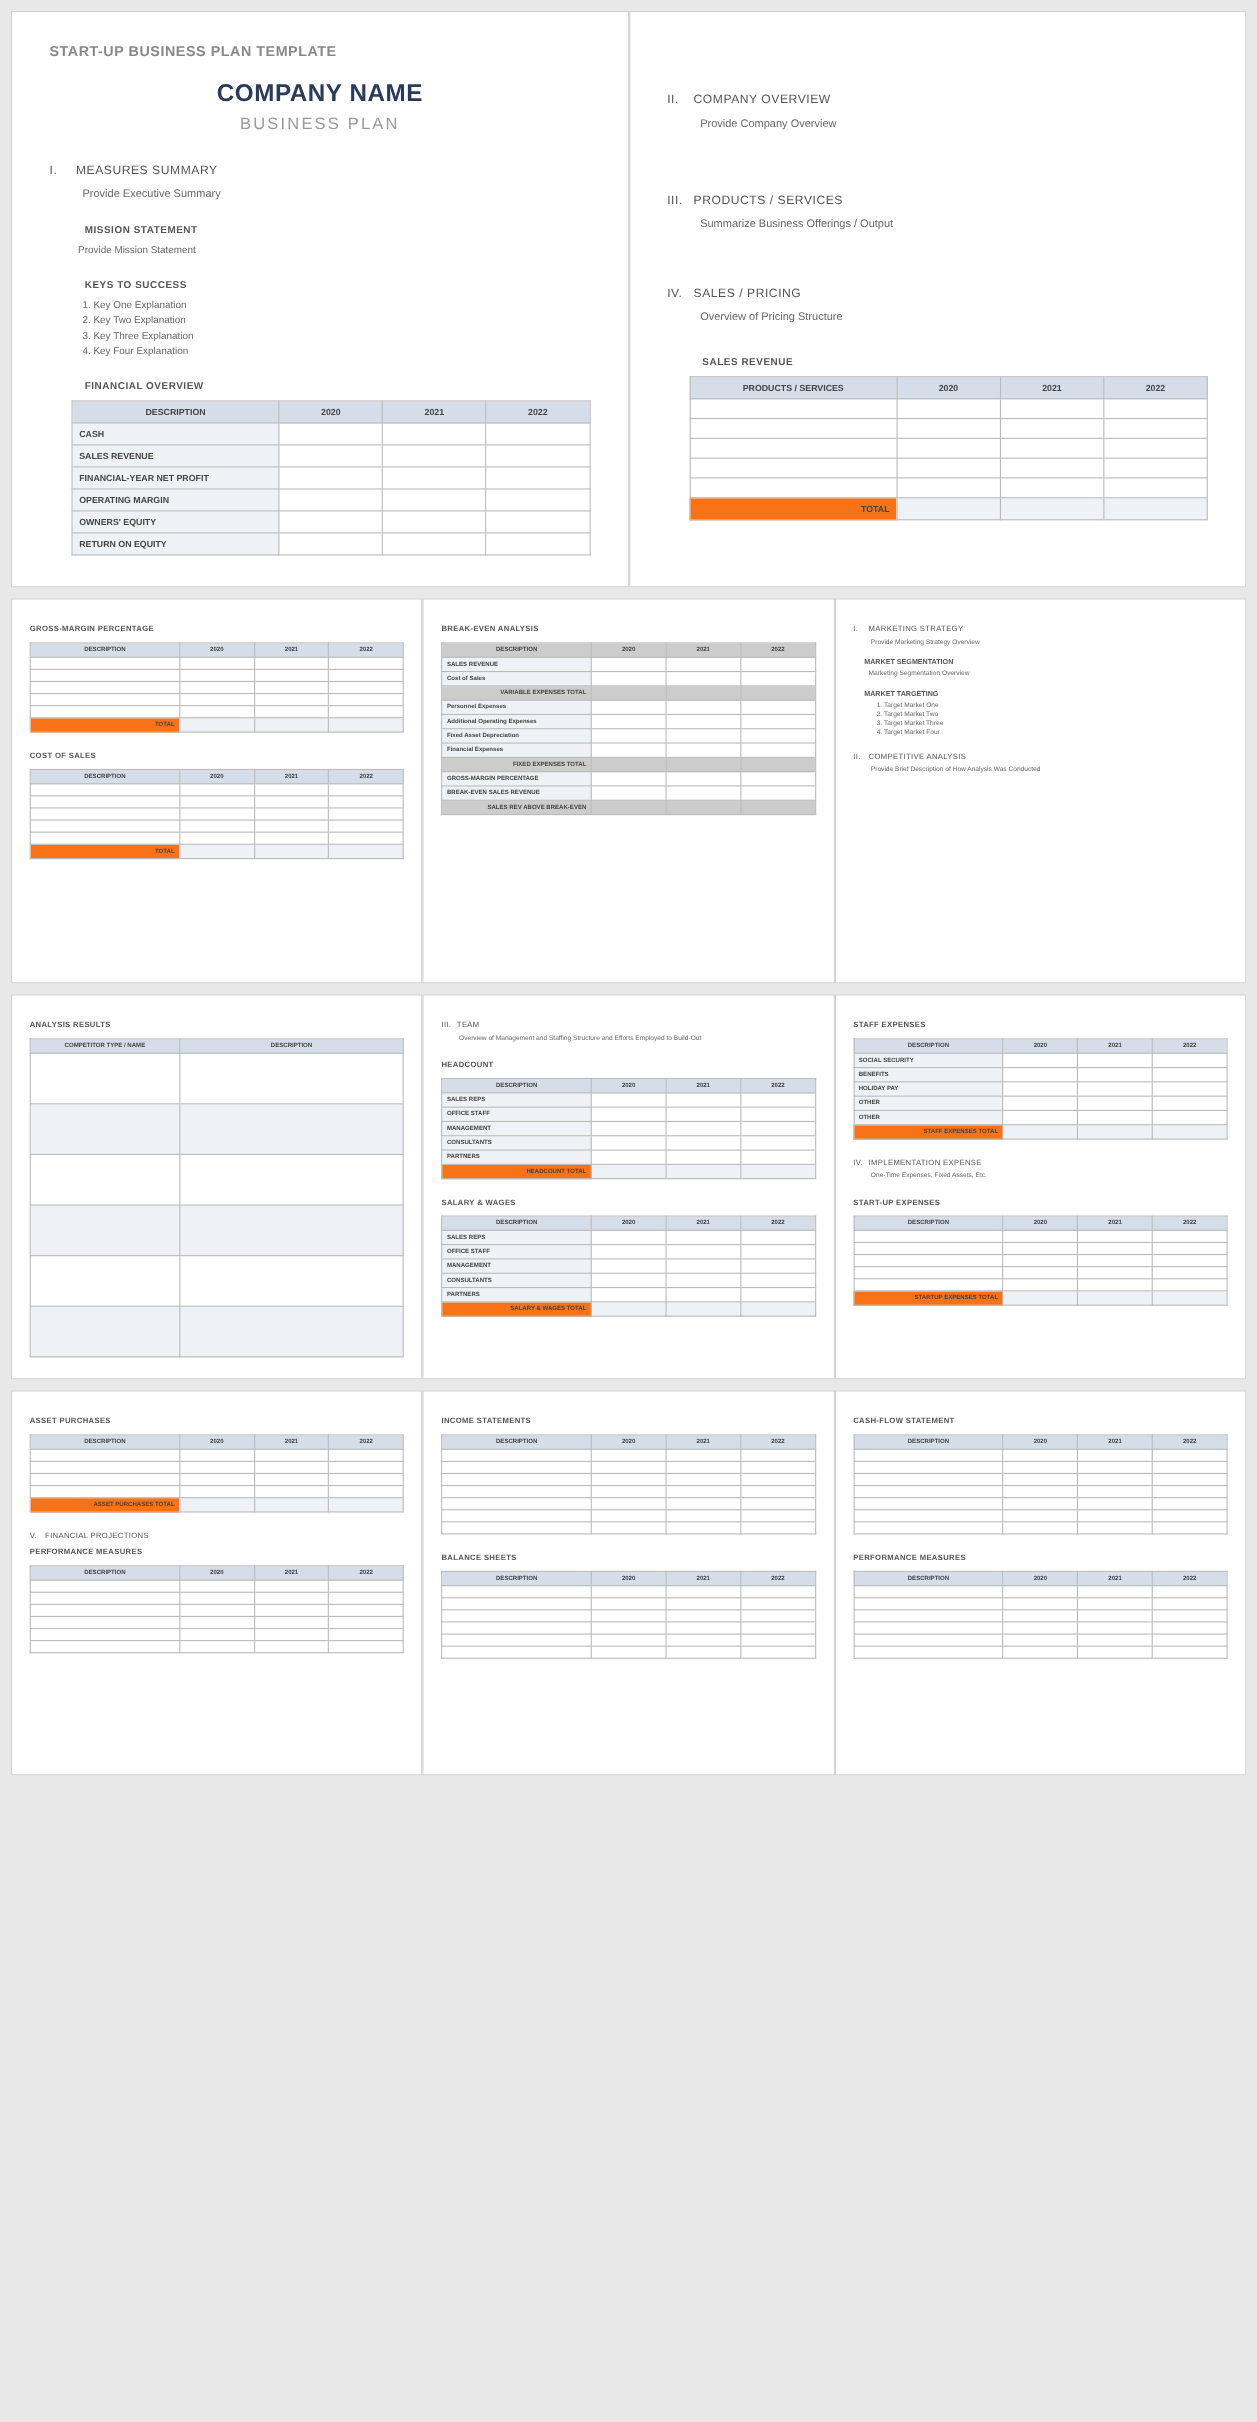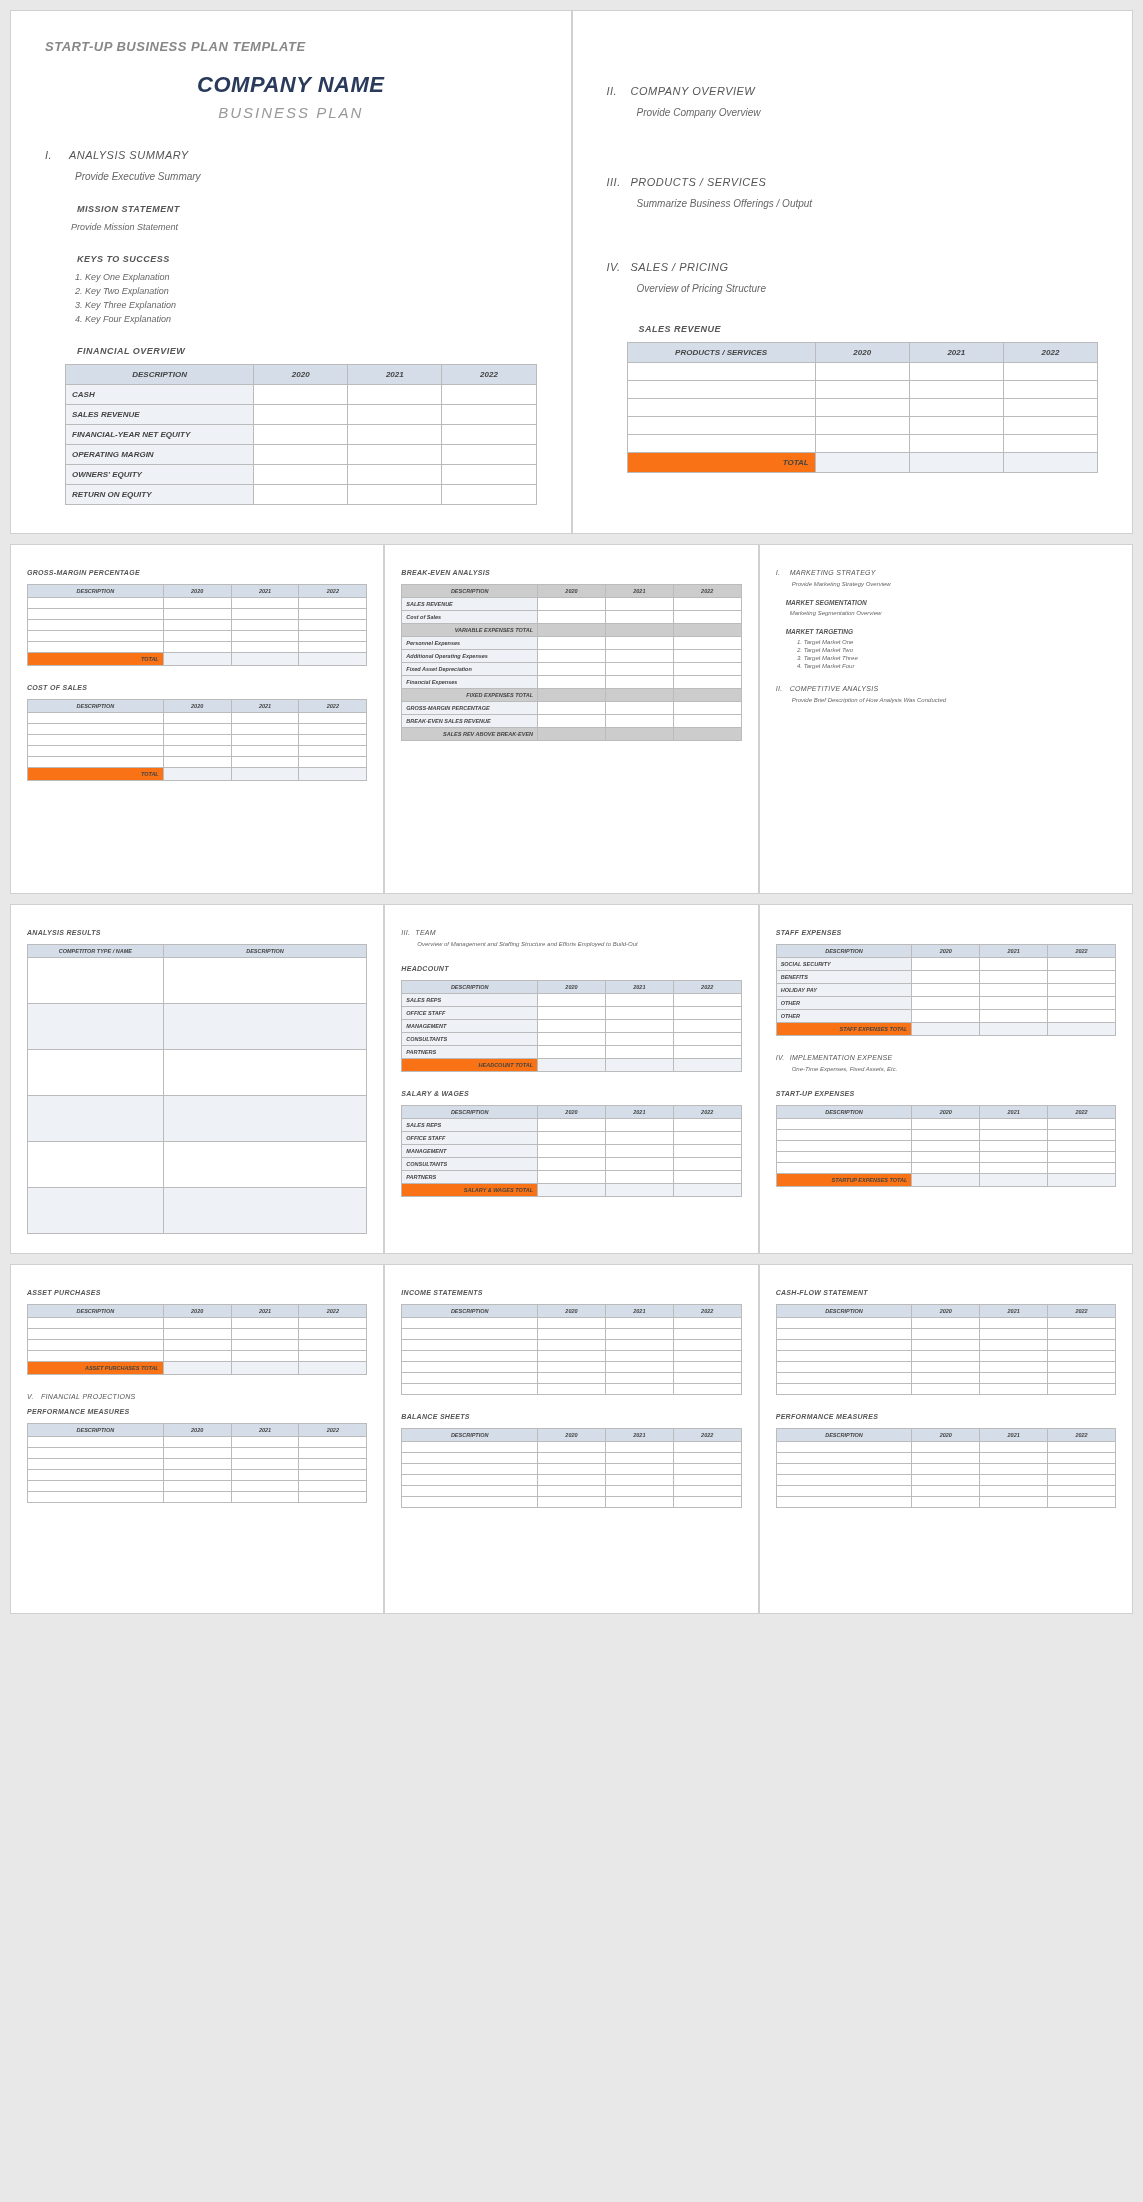--- a/index.html
+++ b/index.html
@@ -2,21 +2,21 @@
 <html><head>
 <meta charset="utf-8">
 <style>
   * { box-sizing: border-box; margin: 0; padding: 0; }
   body {
     background: #e8e8e8;
     font-family: Arial, Helvetica, sans-serif;
     padding: 10px;
     width: 1143px;
   }
-  .row { display: flex; gap: 0; margin-bottom: 10px; font-style: italic; }
+  .row { display: flex; gap: 0; margin-bottom: 10px; }
   .page {
     background: #fff;
     border: 1px solid #d0d0d0;
     flex: 1;
     padding: 20px 18px;
     min-height: 480px;
     position: relative;
   }
   .row1 .page { min-height: 490px; padding: 28px 34px; }
   .row2 .page, .row3 .page, .row4 .page { min-height: 350px; font-size: 6px; padding: 14px 16px; }
@@ -56,21 +56,21 @@
   .sp { margin-top: 18px; }
 </style>
 </head>
 <body>
 
 <div class="row row1">
   <div class="page">
     <div class="template-label">START-UP BUSINESS PLAN TEMPLATE</div>
     <div class="company-name">COMPANY NAME</div>
     <div class="subtitle">BUSINESS PLAN</div>
-    <div class="sec-h"><span class="num">I.</span><span>ANALYSIS SUMMARY</span></div>
+    <div class="sec-h"><span class="num">I.</span><span>MEASURES SUMMARY</span></div>
     <div class="sec-body">Provide Executive Summary</div>
     <div class="sub-h">MISSION STATEMENT</div>
     <div class="sub-body">Provide Mission Statement</div>
     <div class="sub-h">KEYS TO SUCCESS</div>
     <ol class="keys-list">
       <li>Key One Explanation</li>
       <li>Key Two Explanation</li>
       <li>Key Three Explanation</li>
       <li>Key Four Explanation</li>
     </ol>
@@ -89,21 +89,21 @@
             <td></td>
             <td></td>
           </tr>
       <tr>
             <td class="label">SALES REVENUE</td>
             <td></td>
             <td></td>
             <td></td>
           </tr>
       <tr>
-            <td class="label">FINANCIAL-YEAR NET EQUITY</td>
+            <td class="label">FINANCIAL-YEAR NET PROFIT</td>
             <td></td>
             <td></td>
             <td></td>
           </tr>
       <tr>
             <td class="label">OPERATING MARGIN</td>
             <td></td>
             <td></td>
             <td></td>
           </tr>

